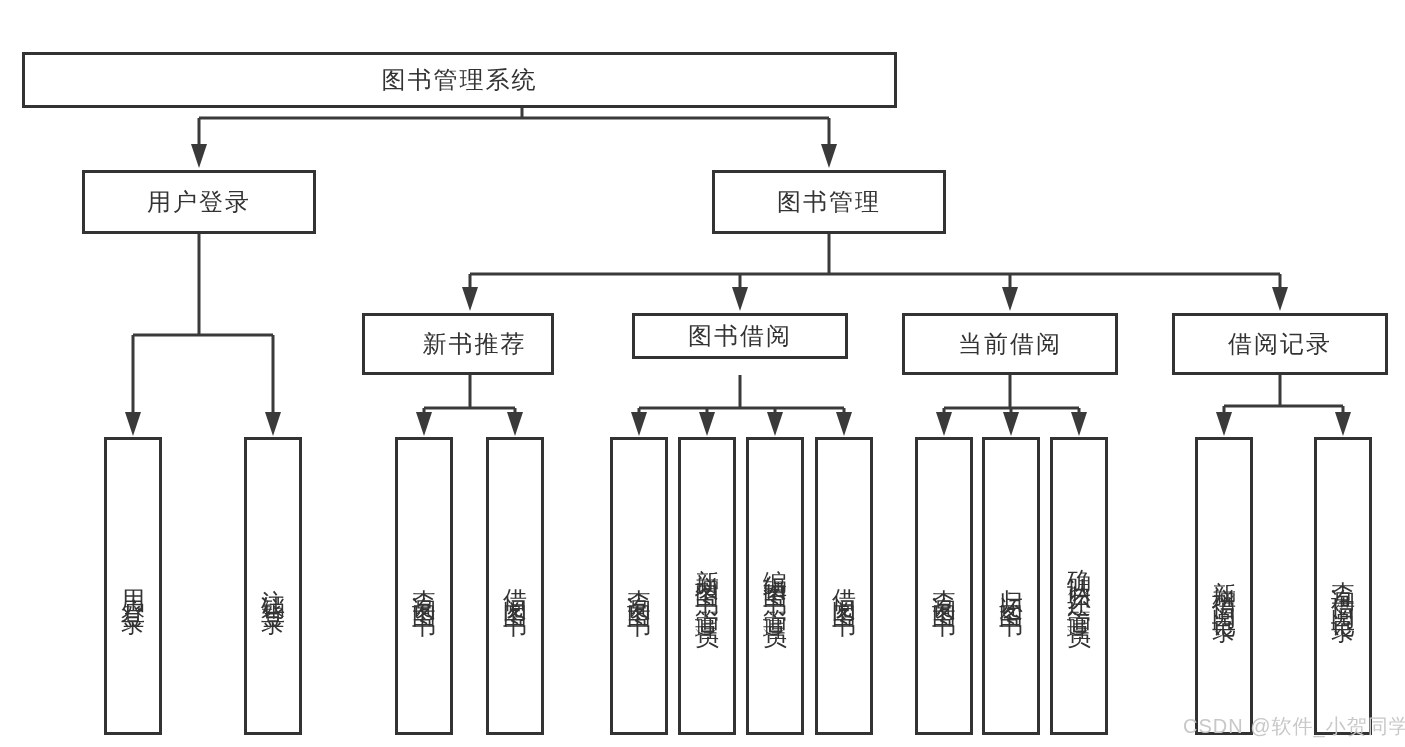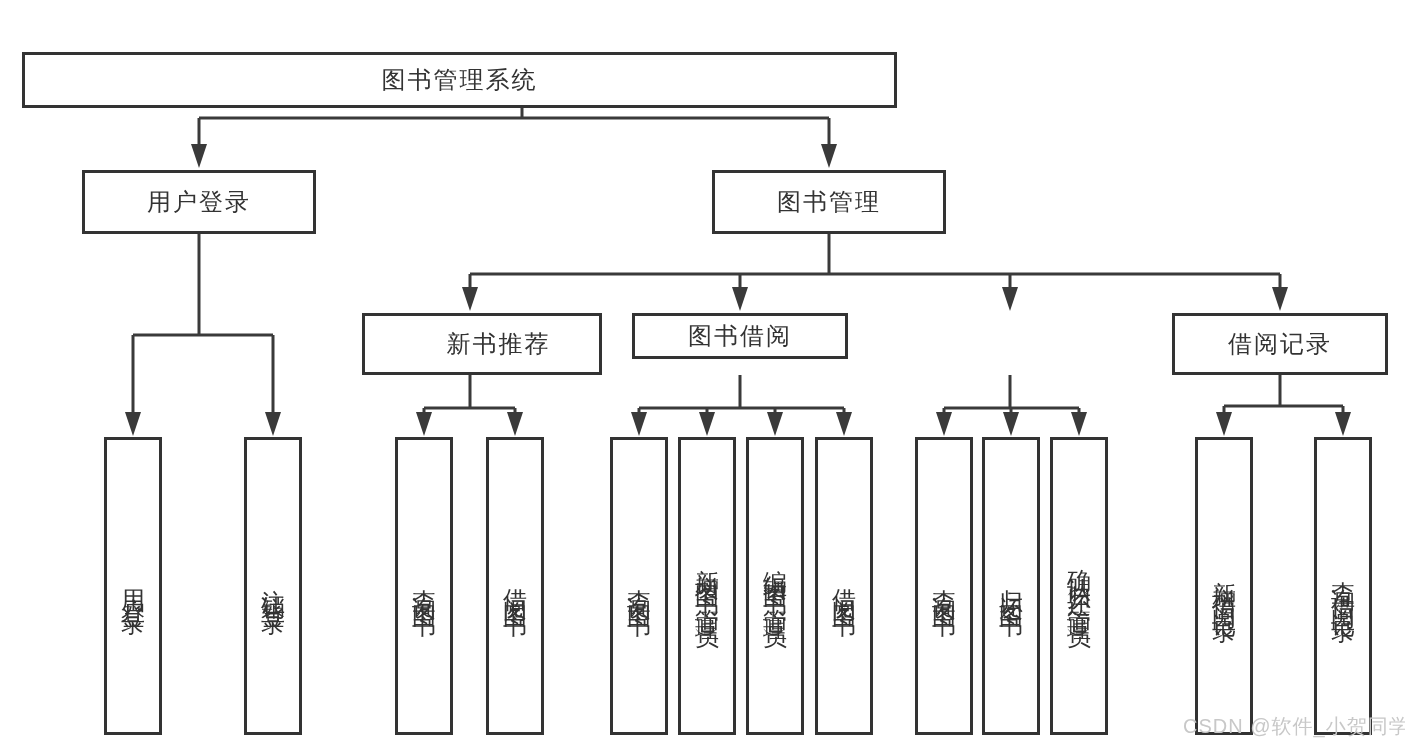--- a/index.html
+++ b/index.html
@@ -46,21 +46,21 @@
     writing-mode: vertical-rl;
     text-orientation: mixed;
     font-size: 24px;
     letter-spacing: 8px;
     line-height: 1;
     color: #333333;
   }
   .root-node   { left: 22px;  top: 13px;  width: 875px; height: 56px; margin-top: 39px; }
   .lvl2-a      { left: 82px;  top: 170px; width: 234px;  height: 64px; }
   .lvl2-b      { left: 712px; top: 170px; width: 234px;  height: 64px; }
-  .lvl3-a      { left: 362px;  top: 313px; width: 240px; height: 62px; padding-left: 33px; }
+  .lvl3-a      { left: 362px;  top: 313px; width: 192px; height: 62px; padding-left: 33px; }
   .lvl3-b      { left: 632px;  top: 313px; width: 216px; height: 46px; }
   .lvl3-c      { left: 902px;  top: 313px; width: 216px; height: 62px; }
   .lvl3-d      { left: 1172px; top: 313px; width: 216px; height: 62px; }
   .leaf-1  { left: 104px; }
   .leaf-2  { left: 244px; }
   .leaf-3  { left: 395px; }
   .leaf-4  { left: 486px; }
   .leaf-5  { left: 610px; }
   .leaf-6  { left: 678px; }
   .leaf-7  { left: 746px; }
@@ -141,20 +141,23 @@
   <div class="node h-node lvl2-b">
     <span>图书管理</span>
   </div>
 
   <div class="node h-node lvl3-a">
     <span>新书推荐</span>
   </div>
   <div class="node h-node lvl3-b">
     <span>图书借阅</span>
   </div>
+  <div class="node h-node lvl3-c">
+    <span>当前借阅</span>
+  </div>
   <div class="node h-node lvl3-d">
     <span>借阅记录</span>
   </div>
 
   <div class="node leaf leaf-1">
     <span class="v-label">用户登录</span>
   </div>
   <div class="node leaf leaf-2">
     <span class="v-label">注销登录</span>
   </div>

